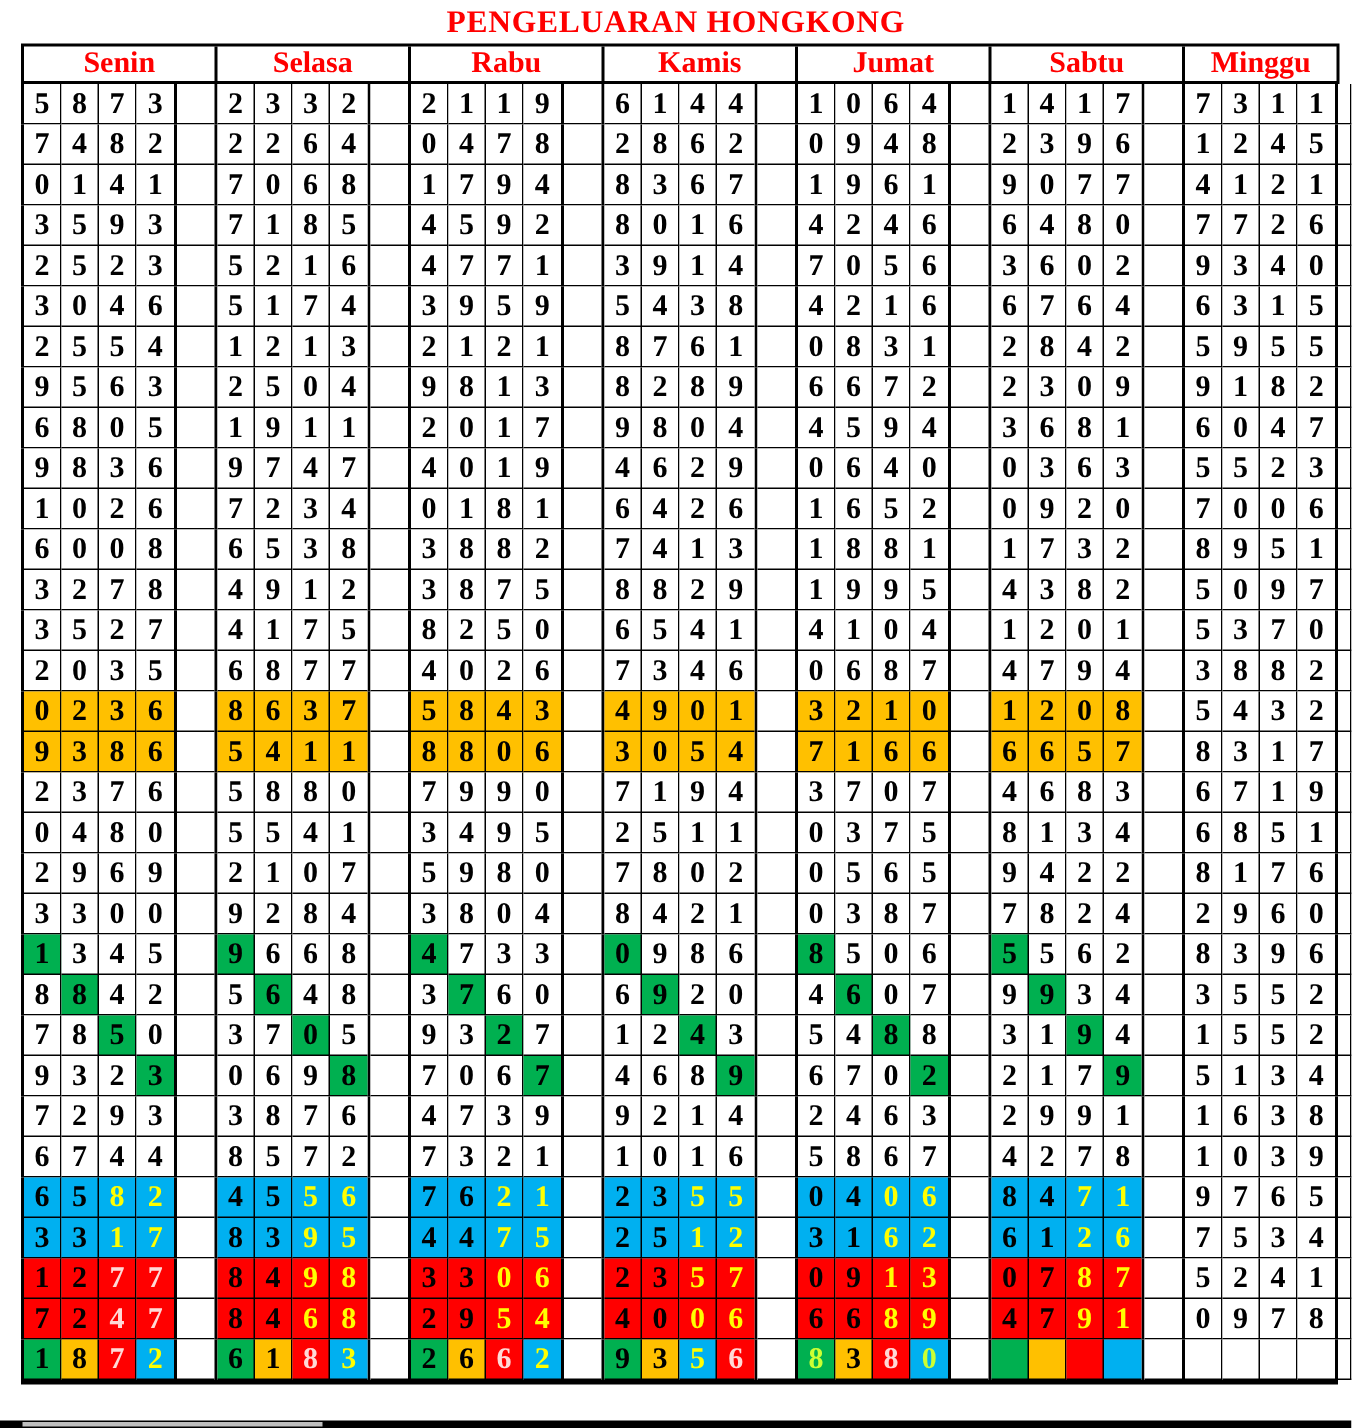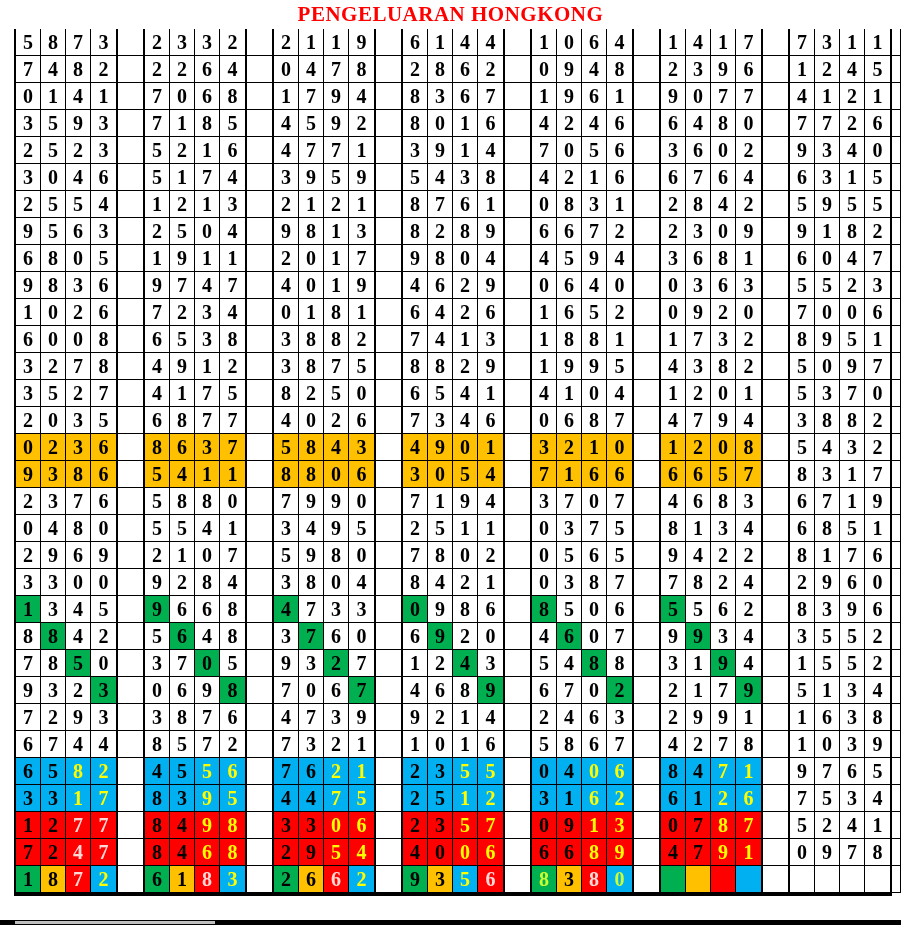--- a/index.html
+++ b/index.html
@@ -20,20 +20,29 @@
   .tbl-bottom{width:878px;height:3px;background:#000;}
   .bottombar{position:relative;margin-top:24px;height:5px;background:#000;}
   .thumb{position:absolute;left:15px;top:1px;width:200px;height:3px;}
 </style>
 </head>
 <body>
 
 <div class="title" style="color: rgb(255, 0, 0);">PENGELUARAN HONGKONG</div>
 
 <div class="tablewrap">
+  <div class="hdr" id="hdr-row">
+      <div class="hcell" style="color: rgb(255, 0, 0);">Senin</div>
+      <div class="hcell" style="color: rgb(255, 0, 0);">Selasa</div>
+      <div class="hcell" style="color: rgb(255, 0, 0);">Rabu</div>
+      <div class="hcell" style="color: rgb(255, 0, 0);">Kamis</div>
+      <div class="hcell" style="color: rgb(255, 0, 0);">Jumat</div>
+      <div class="hcell" style="color: rgb(255, 0, 0);">Sabtu</div>
+      <div class="hcell" style="color: rgb(255, 0, 0);">Minggu</div>
+    </div>
   <div id="rows-host">
       <div class="row">
         <div class="grp">
           <div class="cell" style="background: rgb(255, 255, 255); color: rgb(0, 0, 0);">5</div>
           <div class="cell" style="background: rgb(255, 255, 255); color: rgb(0, 0, 0);">8</div>
           <div class="cell" style="background: rgb(255, 255, 255); color: rgb(0, 0, 0);">7</div>
           <div class="cell c4" style="background: rgb(255, 255, 255); color: rgb(0, 0, 0);">3</div>
         </div>
         <div class="gap"></div>
         <div class="grp">

